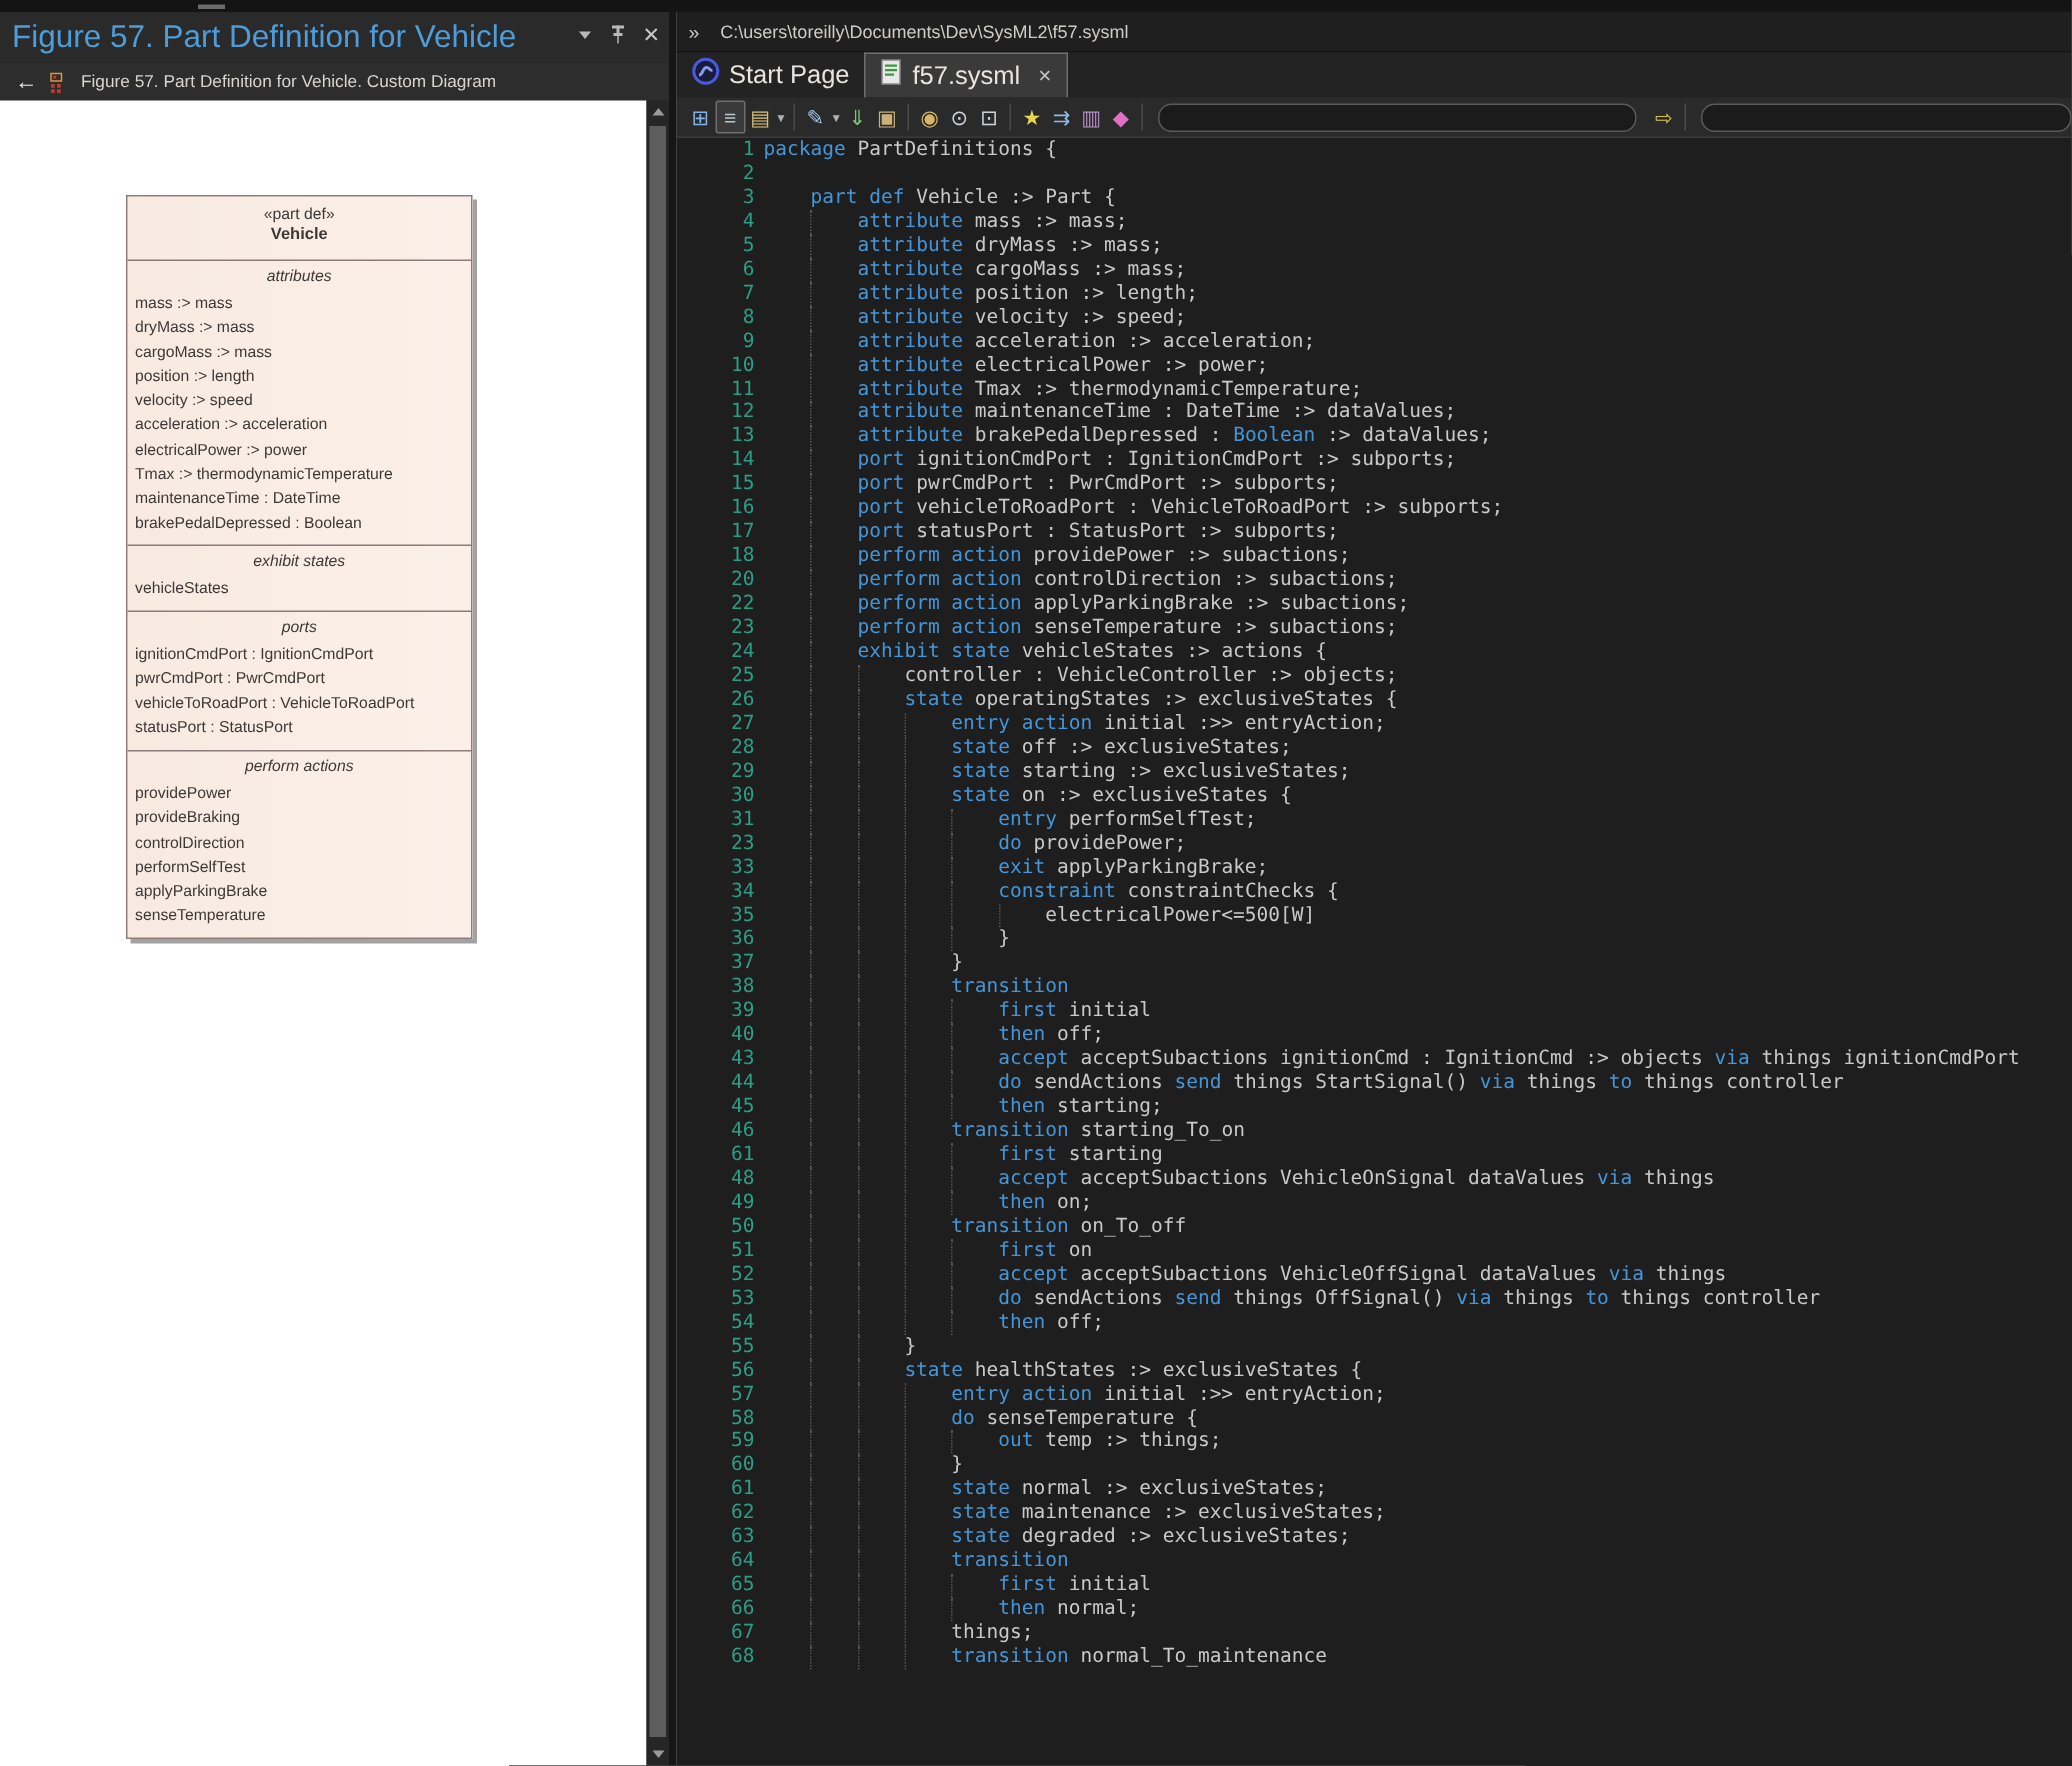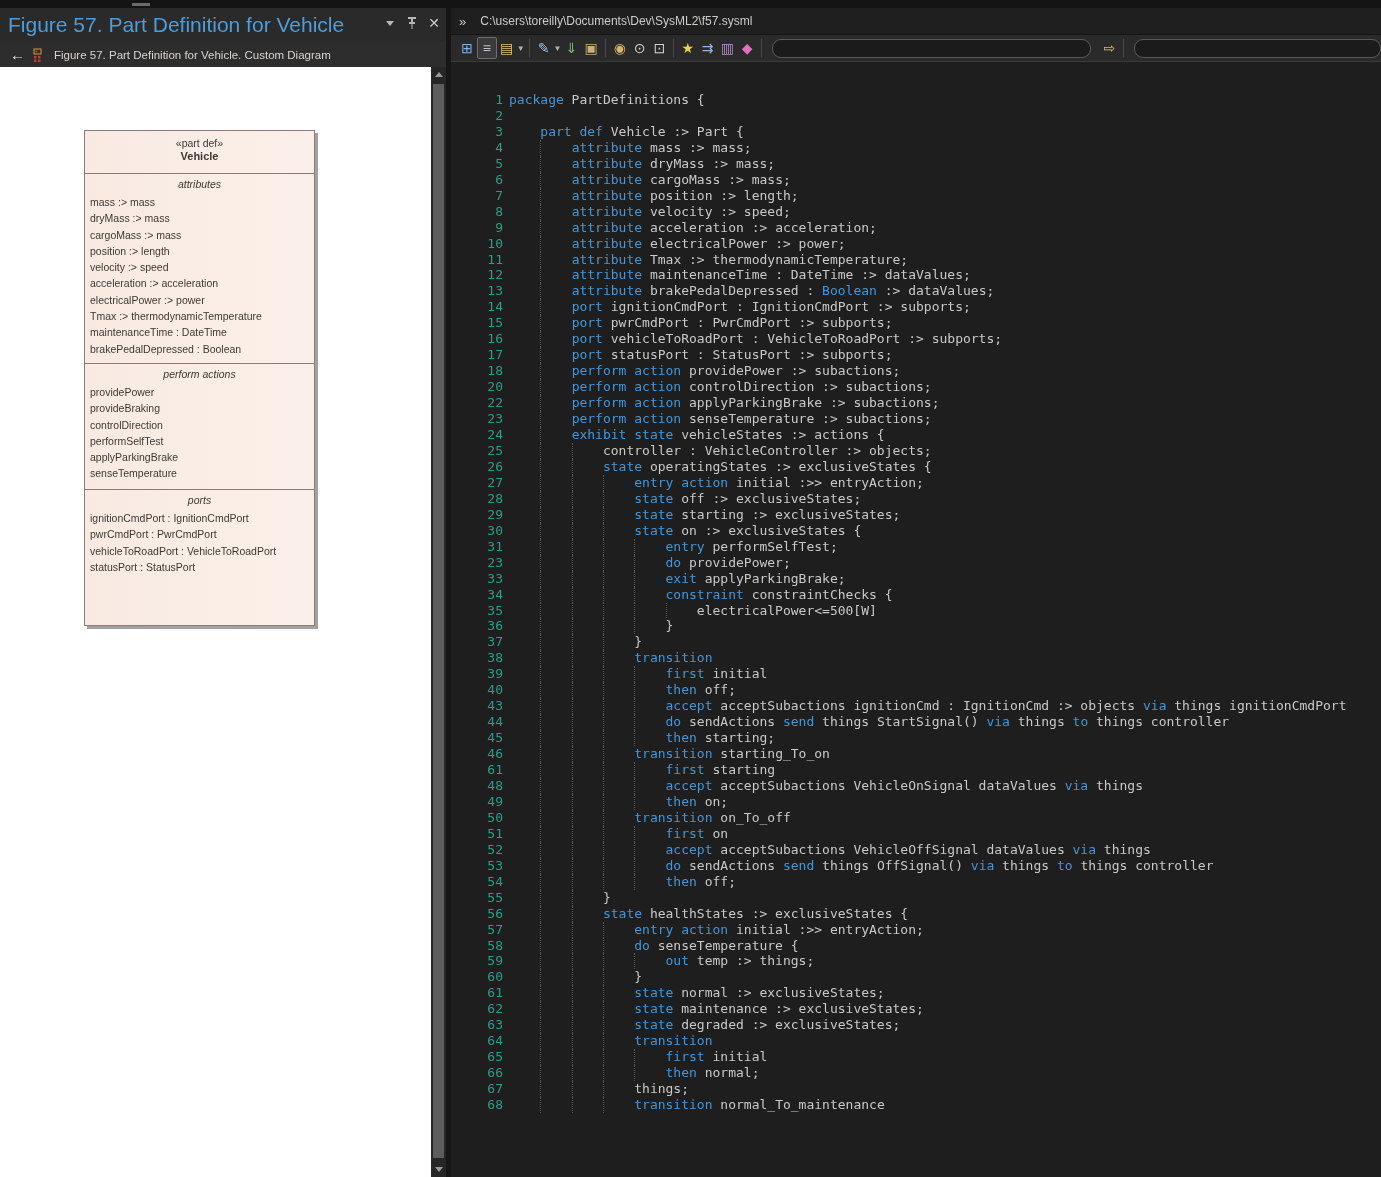--- a/index.html
+++ b/index.html
@@ -129,36 +129,40 @@
               <div class="comp-row">dryMass :&gt; mass</div>
               <div class="comp-row">cargoMass :&gt; mass</div>
               <div class="comp-row">position :&gt; length</div>
               <div class="comp-row">velocity :&gt; speed</div>
               <div class="comp-row">acceleration :&gt; acceleration</div>
               <div class="comp-row">electricalPower :&gt; power</div>
               <div class="comp-row">Tmax :&gt; thermodynamicTemperature</div>
               <div class="comp-row">maintenanceTime : DateTime</div>
               <div class="comp-row">brakePedalDepressed : Boolean</div>
             </div>
+            <div class="comp" style="height: 44px;">
+              <div class="comp-label">exhibit states</div>
+              <div class="comp-row">vehicleStates</div>
+            </div>
+            <div class="comp" style="height: 93px;">
+              <div class="comp-label">ports</div>
+              <div class="comp-row">ignitionCmdPort : IgnitionCmdPort</div>
+              <div class="comp-row">pwrCmdPort : PwrCmdPort</div>
+              <div class="comp-row">vehicleToRoadPort : VehicleToRoadPort</div>
+              <div class="comp-row">statusPort : StatusPort</div>
+            </div>
             <div class="comp" style="height: 126px;">
               <div class="comp-label">perform actions</div>
               <div class="comp-row">providePower</div>
               <div class="comp-row">provideBraking</div>
               <div class="comp-row">controlDirection</div>
               <div class="comp-row">performSelfTest</div>
               <div class="comp-row">applyParkingBrake</div>
               <div class="comp-row">senseTemperature</div>
             </div>
-            <div class="comp" style="height: 93px;">
-              <div class="comp-label">ports</div>
-              <div class="comp-row">ignitionCmdPort : IgnitionCmdPort</div>
-              <div class="comp-row">pwrCmdPort : PwrCmdPort</div>
-              <div class="comp-row">vehicleToRoadPort : VehicleToRoadPort</div>
-              <div class="comp-row">statusPort : StatusPort</div>
-            </div>
           </div>
       </div>
     </div>
 
     <div id="lp-scroll">
       <div class="sb-arrow" style="top:0;">
           <div class="tri-up"></div>
         </div>
       <div id="lp-thumb"></div>
       <div class="sb-arrow" style="bottom:0;">
@@ -167,20 +171,39 @@
     </div>
   </div>
 
   <div id="panel-divider"></div>
 
   <div id="right-panel">
     <div id="path-bar">
       <span id="path-chevrons">»</span>
       <span id="path-text">C:\users\toreilly\Documents\Dev\SysML2\f57.sysml</span>
     </div>
+    <div id="tab-bar">
+        <div class="tab">
+          <span><svg width="19" height="19">
+              <circle cx="9.5" cy="9.5" r="8" fill="#1a1a3a" stroke="#4a5adf" stroke-width="2"></circle>
+              <path d="M5 12 C8 12 7 7 10 7 C12 7 12 9 14 9" stroke="#8899ee" stroke-width="2" fill="none"></path>
+            </svg></span>
+          <span>Start Page</span>
+        </div>
+        <div class="tab active">
+          <span><svg width="15" height="18">
+              <rect x="1" y="1" width="12" height="16" fill="#e8e8e8" stroke="#888"></rect>
+              <rect x="3" y="4" width="8" height="1.5" fill="#3a9a3a"></rect>
+              <rect x="3" y="7" width="8" height="1.5" fill="#3a9a3a"></rect>
+              <rect x="3" y="10" width="6" height="1.5" fill="#3a9a3a"></rect>
+            </svg></span>
+          <span>f57.sysml</span>
+          <span class="closex">×</span>
+        </div>
+      </div>
     <div id="toolbar">
         <div class="tbtn" style="color: rgb(127, 178, 229);">⊞</div>
         <div class="tbtn pressed" style="color: rgb(184, 196, 206);">≡</div>
         <div class="tbtn" style="color: rgb(216, 195, 122);">▤</div>
         <div class="tcaret">▼</div>
         <div class="tsep"></div>
         <div class="tbtn" style="color: rgb(159, 198, 232);">✎</div>
         <div class="tcaret">▼</div>
         <div class="tbtn" style="color: rgb(127, 196, 127);">⇓</div>
         <div class="tbtn" style="color: rgb(201, 177, 120);">▣</div>

